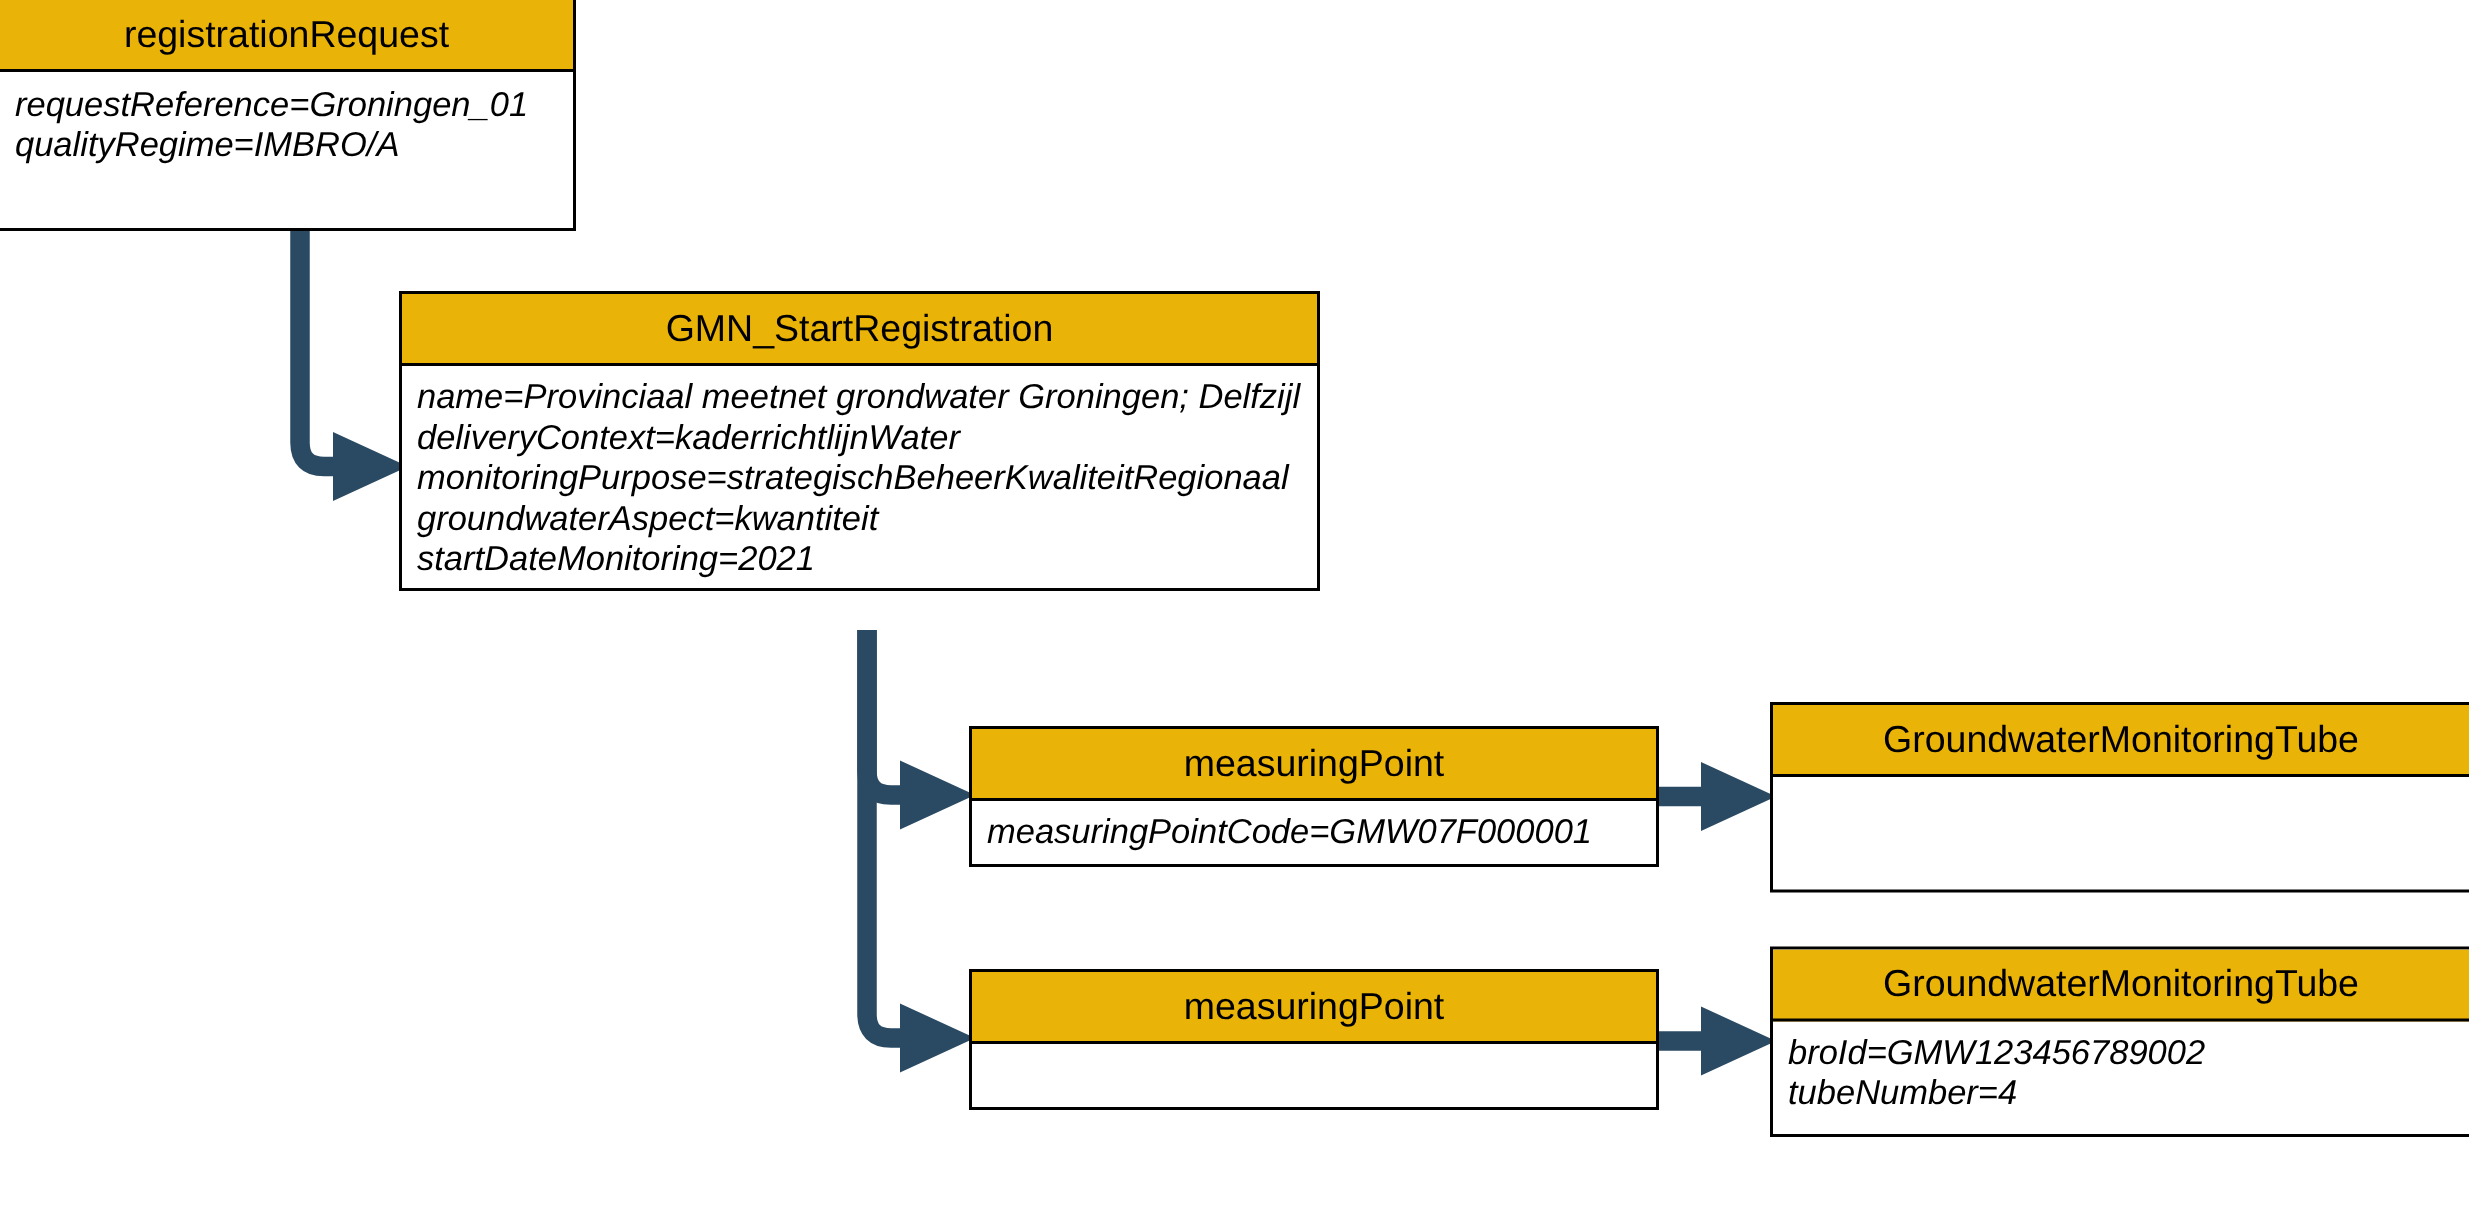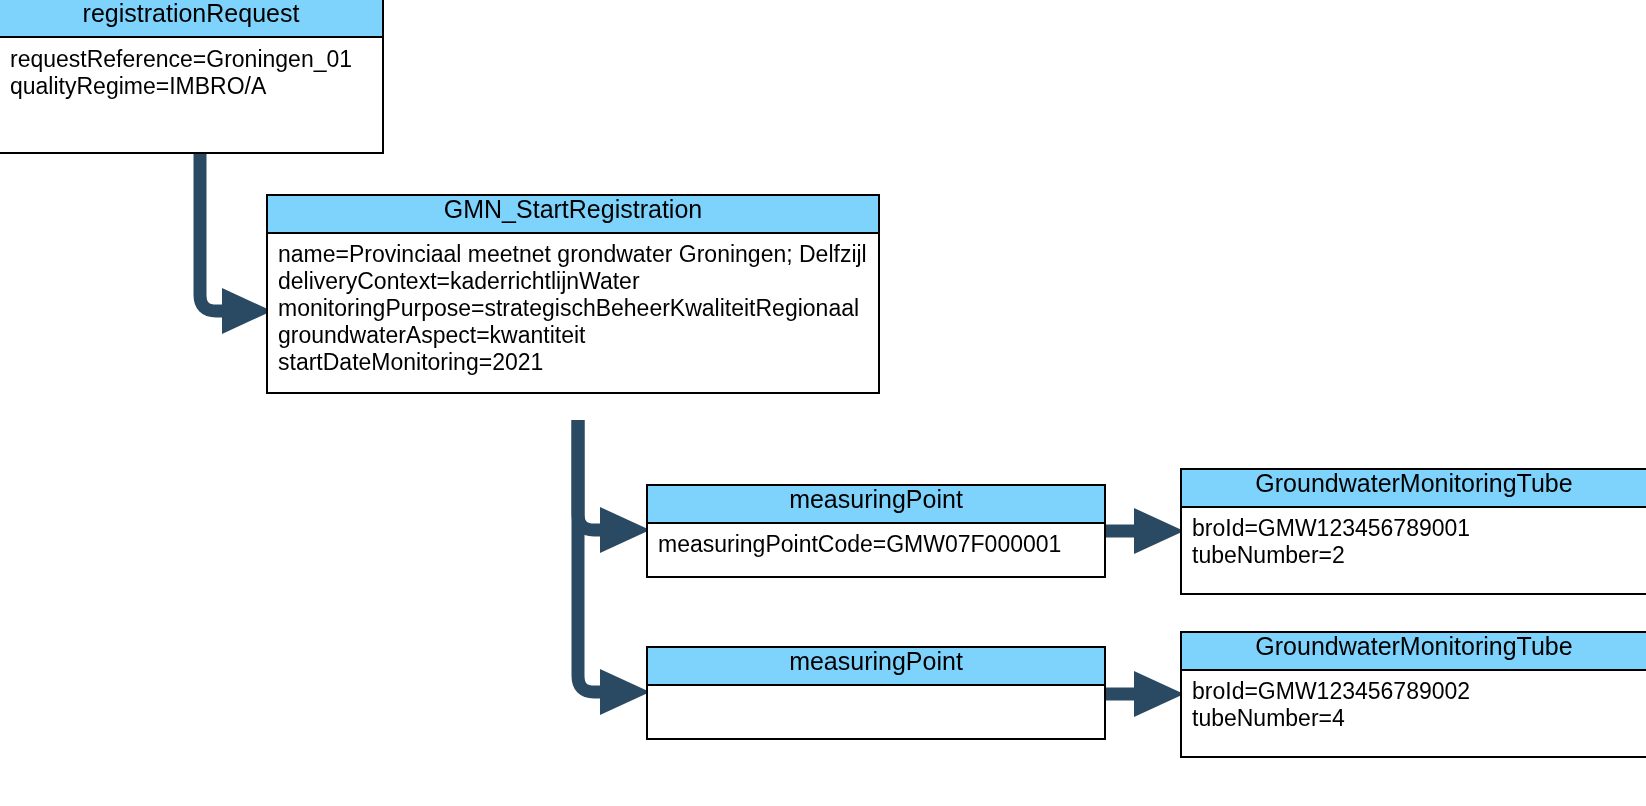--- a/index.html
+++ b/index.html
@@ -21,41 +21,42 @@
   
   .obj-box {
     position: absolute;
     box-sizing: border-box;
     border: 2px solid #000000;
     background: #ffffff;
     overflow: hidden;
   }
   .obj-header {
     box-sizing: border-box;
-    background: #7dd3fc;
+    background: #eab308;
     border-bottom: 2px solid #000000;
     text-align: center;
     color: #000000;
     font-size: 25px;
     line-height: 1.0;
-    padding: 1px 6px 10px 6px;
+    padding: 11px 6px 10px 6px;
     white-space: nowrap;
     overflow: hidden;
   }
   .obj-body {
     box-sizing: border-box;
     padding: 7px 0 6px 10px;
     color: #000000;
     font-size: 23px;
     line-height: 27px;
     white-space: nowrap;
   }
   .attr-line {
     display: block;
     white-space: nowrap;
+    font-style: italic;
   }
 
   
   .connector-svg {
     position: absolute;
     left: 0;
     top: 0;
     width: 1646px;
     height: 806px;
     pointer-events: none;
@@ -159,24 +160,20 @@
       <span class="attr-line">measuringPointCode=GMW07F000001</span>
     </div>
   </div>
 
   <div class="obj-box" id="box-measuring-point-2">
     <div class="obj-header">measuringPoint</div>
   </div>
 
   <div class="obj-box" id="box-tube-1">
     <div class="obj-header">GroundwaterMonitoringTube</div>
-    <div class="obj-body">
-      <span class="attr-line">broId=GMW123456789001</span>
-      <span class="attr-line">tubeNumber=2</span>
-    </div>
   </div>
 
   <div class="obj-box" id="box-tube-2">
     <div class="obj-header">GroundwaterMonitoringTube</div>
     <div class="obj-body">
       <span class="attr-line">broId=GMW123456789002</span>
       <span class="attr-line">tubeNumber=4</span>
     </div>
   </div>
 

